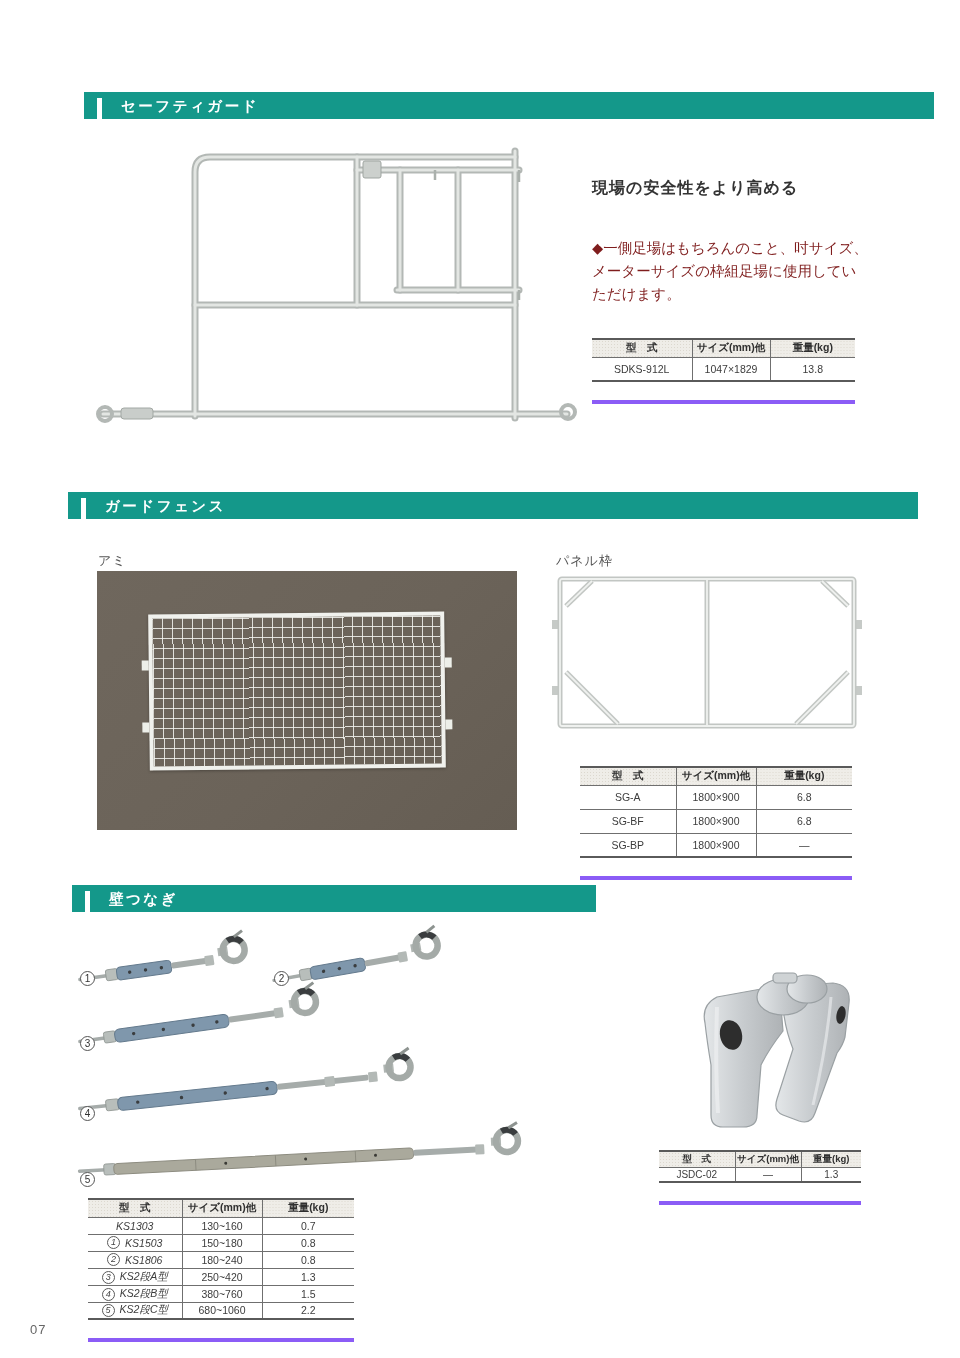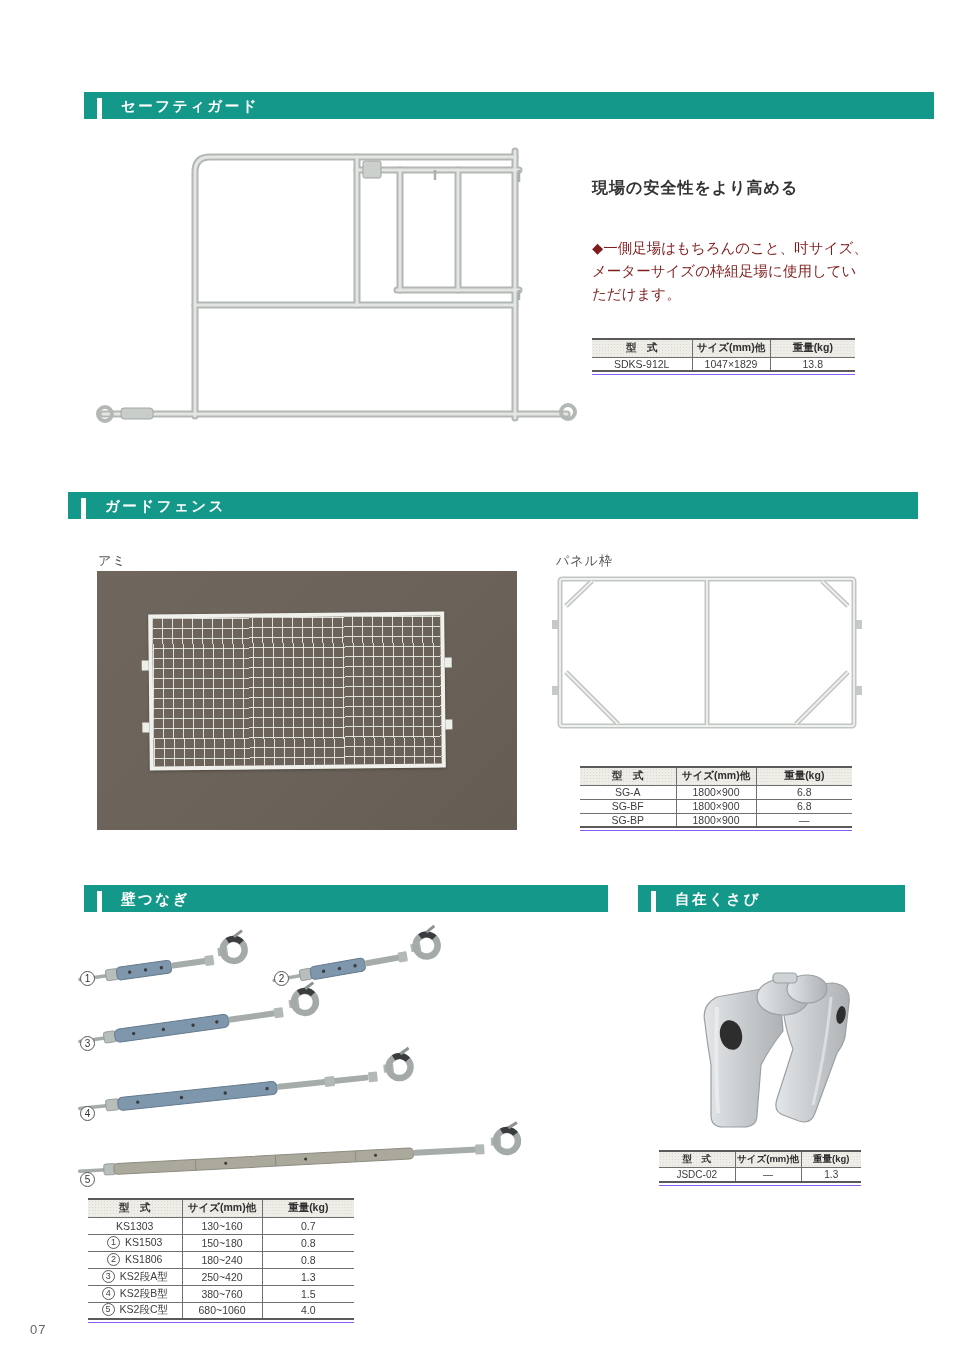--- a/index.html
+++ b/index.html
@@ -13,37 +13,37 @@
   .sec-hdr .label { position:absolute; left:37px; top:5px; color:#ffffff; font-weight:bold; font-size:14.5px; letter-spacing:2.5px; white-space:nowrap; }
 
   
   .headline { position:absolute; left:592px; top:172px; font-size:16px; font-weight:bold; line-height:31px; color:#333; letter-spacing:1px; }
   .bodytext { position:absolute; left:592px; top:237px; font-size:14.5px; line-height:23px; color:#7f1d1d; }
 
   
   .photo-label { position:absolute; font-size:13px; color:#555; letter-spacing:1px; }
 
   
-  .tbl { position:absolute; padding-bottom:2px; border-bottom:1px solid #8b5cf6; }
+  .tbl { position:absolute; padding-bottom:18px; border-bottom:4px solid #8b5cf6; }
   .tbl table { width:100%; border-collapse:collapse; table-layout:fixed;
                border-top:2px solid #5a5a5a; border-bottom:2px solid #5a5a5a; }
   .tbl th { background-color:#efede8;
             background-image:radial-gradient(#dcd8cf 0.5px, rgba(0,0,0,0) 0.6px);
             background-size:3px 3px;
             font-size:10.5px; font-weight:bold; color:#2f2f2f; height:18px;
             white-space:nowrap; overflow:hidden; }
-  .tbl td { font-size:10.5px; color:#3c3c3c; text-align:center; height:14px;
+  .tbl td { font-size:10.5px; color:#3c3c3c; text-align:center; height:24px;
             white-space:nowrap; overflow:hidden; }
   .tbl thead tr { border-bottom:1px solid #6f6f6f; }
   .tbl tbody tr + tr { border-top:1px solid #6f6f6f; }
   .tbl th + th, .tbl td + td { border-left:1px solid #6f6f6f; }
   .tbl-small td { height:17px; }
   .tbl-tiny th { font-size:9.5px; height:16px; }
   .tbl-tiny td { font-size:10px; height:15px; }
-  .model-cell-flex { display:flex; align-items:flex-start; justify-content:center; gap:5px; }
+  .model-cell-flex { display:flex; align-items:flex-end; justify-content:center; gap:5px;font-style:italic; }
 
   
   .circled { display:inline-flex; align-items:center; justify-content:center;
              width:13px; height:13px; border:1px solid #5a5a5a; border-radius:50%;
              font-size:9px; color:#444; flex:0 0 auto; line-height:1; }
   .circled:empty { display:none; }
   .item-num { position:absolute; width:15px; height:15px; border:1px solid #555; border-radius:50%;
               display:flex; align-items:center; justify-content:center; font-size:10px; color:#333; background:#fff; }
 
   
@@ -204,21 +204,21 @@
         </tr>
         <tr>
           <td>SG-BP</td>
           <td>1800×900</td>
           <td>—</td>
         </tr>
       </tbody>
     </table>
   </div>
 
-  <div class="sec-hdr" style="left:84px; top:885px; width:524px;">
+  <div class="sec-hdr" style="left:72px; top:885px; width:524px;">
     <div class="stripe"></div>
     <div class="label">壁つなぎ</div>
   </div>
 
   <svg style="left:76px; top:938px;" width="190" height="56" viewBox="0 0 190 56">
     <g transform="rotate(-8 30 38)">
       <rect x="2" y="36" width="32" height="3.5" rx="1.5" fill="#a6acaa"></rect>
       <rect x="30" y="32" width="12" height="11" rx="2" fill="#b8bebb" stroke="#8d9390" stroke-width="0.8"></rect>
       <rect x="41" y="31" width="55" height="13" rx="4" fill="#7f97ac" stroke="#647a8d"></rect>
       <circle cx="54" cy="37.5" r="1.7" fill="#3a3d3f"></circle>
@@ -360,30 +360,26 @@
           <td>1.5</td>
         </tr>
         <tr>
           <td>
               <span class="model-cell-flex">
                 <span class="circled">5</span>
                 <span>KS2段C型</span>
               </span>
             </td>
           <td>680~1060</td>
-          <td>4.0</td>
+          <td>2.2</td>
         </tr>
       </tbody>
     </table>
   </div>
 
-  <div class="sec-hdr" style="left:638px; top:885px; width:267px;">
-    <div class="stripe"></div>
-    <div class="label">自在くさび</div>
-  </div>
 
   <svg style="left:665px; top:945px;" width="215" height="195" viewBox="0 0 215 195">
     <g stroke="#9aa0a3" stroke-width="1.2">
       <path d="M40 78 Q36 60 52 52 L96 44 Q114 44 116 62 L118 86 Q104 104 96 120 L92 170 Q92 182 78 182 L58 182 Q46 182 46 170 L46 120 Q42 96 40 78 Z" fill="url(#wg)"></path>
       <path d="M118 62 Q120 44 138 40 L168 38 Q186 40 184 58 L180 92 Q178 100 172 108 L150 168 Q146 180 134 176 L118 170 Q108 166 112 154 L128 104 Q120 84 118 62 Z" fill="url(#wg)"></path>
       <ellipse cx="118" cy="52" rx="26" ry="18" fill="url(#wg)"></ellipse>
       <ellipse cx="142" cy="44" rx="20" ry="14" fill="url(#wg)"></ellipse>
       <rect x="108" y="28" width="24" height="10" rx="4" fill="#cfd3d5"></rect>
     </g>
     <path d="M52 62 Q50 120 53 168" stroke="#eef0f1" stroke-width="4" fill="none" opacity="0.7"></path>

